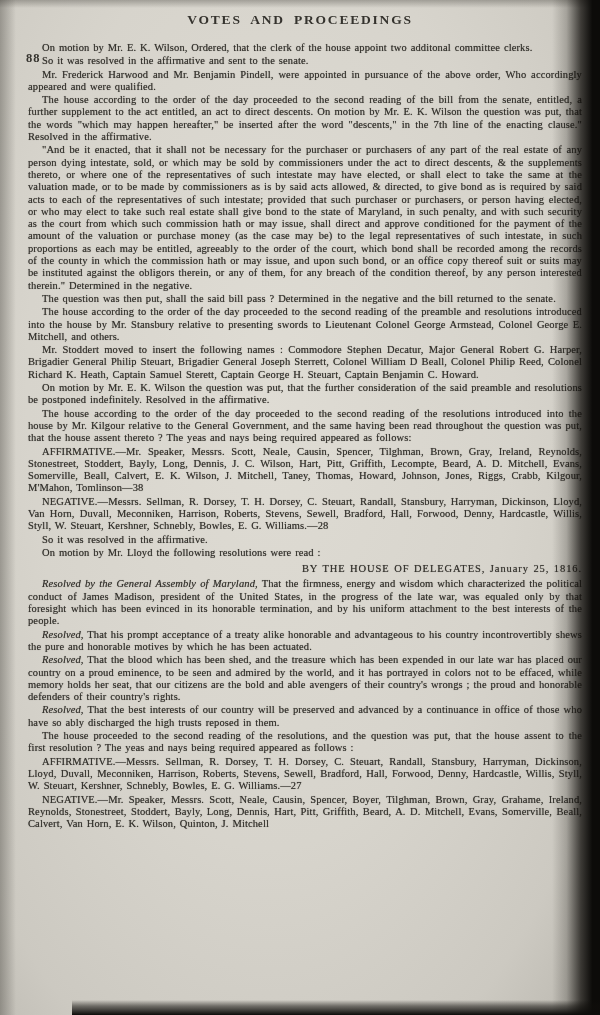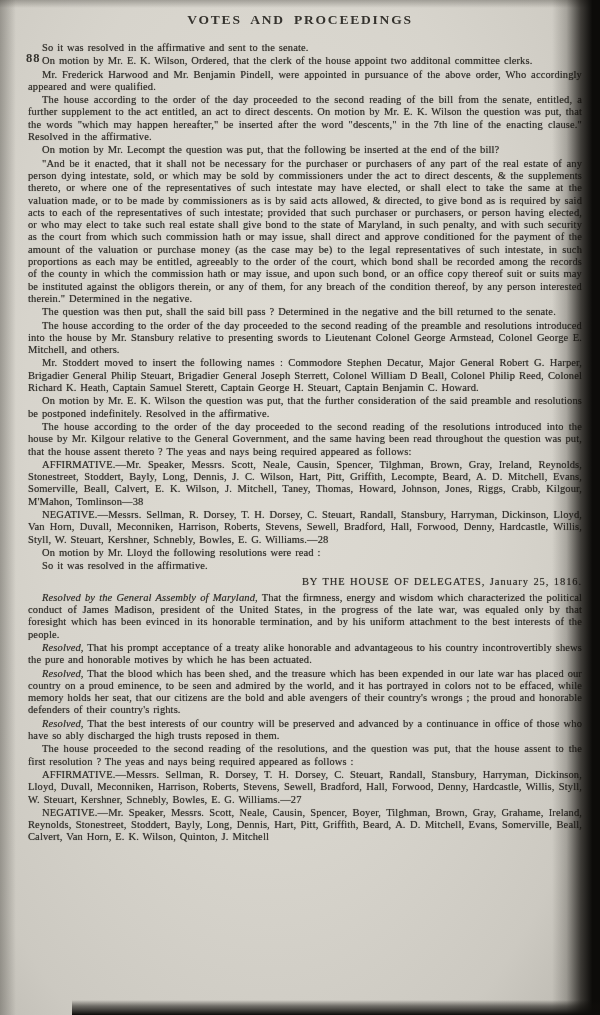--- a/index.html
+++ b/index.html
@@ -62,35 +62,34 @@
 <body>
 
 <div class="scan-page">
 
   <div class="header">
     <div class="page-number">88</div>
     <div class="page-title">VOTES AND PROCEEDINGS</div>
   </div>
 
   <main class="body-text">
+    <p class="para">On motion by Mr. E. K. Wilson, Ordered, that the clerk of the house appoint two additonal committee clerks.</p>
     <p class="para">So it was resolved in the affirmative and sent to the senate.</p>
-    <p class="para">On motion by Mr. E. K. Wilson, Ordered, that the clerk of the house appoint two additonal committee clerks.</p>
     <p class="para">Mr. Frederick Harwood and Mr. Benjamin Pindell, were appointed in pursuance of the above order, Who accordingly appeared and were qualified.</p>
     <p class="para">The house according to the order of the day proceeded to the second reading of the bill from the senate, entitled, a further supplement to the act entitled, an act to direct descents. On motion by Mr. E. K. Wilson the question was put, that the words "which may happen hereafter," be inserted after the word "descents," in the 7th line of the enacting clause." Resolved in the affirmative.</p>
-    <p class="para">On motion by Mr. Lecompt the question was put, that the following be inserted at the end of the bill?</p>
     <p class="para">"And be it enacted, that it shall not be necessary for the purchaser or purchasers of any part of the real estate of any person dying intestate, sold, or which may be sold by commissioners under the act to direct descents, &amp; the supplements thereto, or where one of the representatives of such intestate may have elected, or shall elect to take the same at the valuation made, or to be made by commissioners as is by said acts allowed, &amp; directed, to give bond as is required by said acts to each of the representatives of such intestate; provided that such purchaser or purchasers, or person having elected, or who may elect to take such real estate shall give bond to the state of Maryland, in such penalty, and with such security as the court from which such commission hath or may issue, shall direct and approve conditioned for the payment of the amount of the valuation or purchase money (as the case may be) to the legal representatives of such intestate, in such proportions as each may be entitled, agreeably to the order of the court, which bond shall be recorded among the records of the county in which the commission hath or may issue, and upon such bond, or an office copy thereof suit or suits may be instituted against the obligors therein, or any of them, for any breach of the condition thereof, by any person interested therein." Determined in the negative.</p>
     <p class="para">The question was then put, shall the said bill pass ? Determined in the negative and the bill returned to the senate.</p>
     <p class="para">The house according to the order of the day proceeded to the second reading of the preamble and resolutions introduced into the house by Mr. Stansbury relative to presenting swords to Lieutenant Colonel George Armstead, Colonel George E. Mitchell, and others.</p>
     <p class="para">Mr. Stoddert moved to insert the following names : Commodore Stephen Decatur, Major General Robert G. Harper, Brigadier General Philip Steuart, Brigadier General Joseph Sterrett, Colonel William D Beall, Colonel Philip Reed, Colonel Richard K. Heath, Captain Samuel Sterett, Captain George H. Steuart, Captain Benjamin C. Howard.</p>
     <p class="para">On motion by Mr. E. K. Wilson the question was put, that the further consideration of the said preamble and resolutions be postponed indefinitely. Resolved in the affirmative.</p>
     <p class="para">The house according to the order of the day proceeded to the second reading of the resolutions introduced into the house by Mr. Kilgour relative to the General Government, and the same having been read throughout the question was put, that the house assent thereto ? The yeas and nays being required appeared as follows:</p>
     <p class="para">AFFIRMATIVE.—Mr. Speaker, Messrs. Scott, Neale, Causin, Spencer, Tilghman, Brown, Gray, Ireland, Reynolds, Stonestreet, Stoddert, Bayly, Long, Dennis, J. C. Wilson, Hart, Pitt, Griffith, Lecompte, Beard, A. D. Mitchell, Evans, Somerville, Beall, Calvert, E. K. Wilson, J. Mitchell, Taney, Thomas, Howard, Johnson, Jones, Riggs, Crabb, Kilgour, M'Mahon, Tomlinson—38</p>
     <p class="para">NEGATIVE.—Messrs. Sellman, R. Dorsey, T. H. Dorsey, C. Steuart, Randall, Stansbury, Harryman, Dickinson, Lloyd, Van Horn, Duvall, Meconniken, Harrison, Roberts, Stevens, Sewell, Bradford, Hall, Forwood, Denny, Hardcastle, Willis, Styll, W. Steuart, Kershner, Schnebly, Bowles, E. G. Williams.—28</p>
+    <p class="para">So it was resolved in the affirmative.</p>
     <p class="para">On motion by Mr. Lloyd the following resolutions were read :</p>
-    <p class="para">So it was resolved in the affirmative.</p>
     <p class="center-line">BY THE HOUSE OF DELEGATES, January 25, 1816.</p>
     <p class="para"><span class="lead">Resolved by the General Assembly of Maryland,</span><span> That the firmness, energy and wisdom which characterized the political conduct of James Madison, president of the United States, in the progress of the late war, was equaled only by that foresight which has been evinced in its honorable termination, and by his uniform attachment to the best interests of the people.</span></p>
     <p class="para"><span class="lead">Resolved,</span><span> That his prompt acceptance of a treaty alike honorable and advantageous to his country incontrovertibly shews the pure and honorable motives by which he has been actuated.</span></p>
     <p class="para"><span class="lead">Resolved,</span><span> That the blood which has been shed, and the treasure which has been expended in our late war has placed our country on a proud eminence, to be seen and admired by the world, and it has portrayed in colors not to be effaced, while memory holds her seat, that our citizens are the bold and able avengers of their country's wrongs ; the proud and honorable defenders of their country's rights.</span></p>
     <p class="para"><span class="lead">Resolved,</span><span> That the best interests of our country will be preserved and advanced by a continuance in office of those who have so ably discharged the high trusts reposed in them.</span></p>
     <p class="para">The house proceeded to the second reading of the resolutions, and the question was put, that the house assent to the first resolution ? The yeas and nays being required appeared as follows :</p>
     <p class="para">AFFIRMATIVE.—Messrs. Sellman, R. Dorsey, T. H. Dorsey, C. Steuart, Randall, Stansbury, Harryman, Dickinson, Lloyd, Duvall, Meconniken, Harrison, Roberts, Stevens, Sewell, Bradford, Hall, Forwood, Denny, Hardcastle, Willis, Styll, W. Steuart, Kershner, Schnebly, Bowles, E. G. Williams.—27</p>
     <p class="para">NEGATIVE.—Mr. Speaker, Messrs. Scott, Neale, Causin, Spencer, Boyer, Tilghman, Brown, Gray, Grahame, Ireland, Reynolds, Stonestreet, Stoddert, Bayly, Long, Dennis, Hart, Pitt, Griffith, Beard, A. D. Mitchell, Evans, Somerville, Beall, Calvert, Van Horn, E. K. Wilson, Quinton, J. Mitchell</p>
   </main>
 

